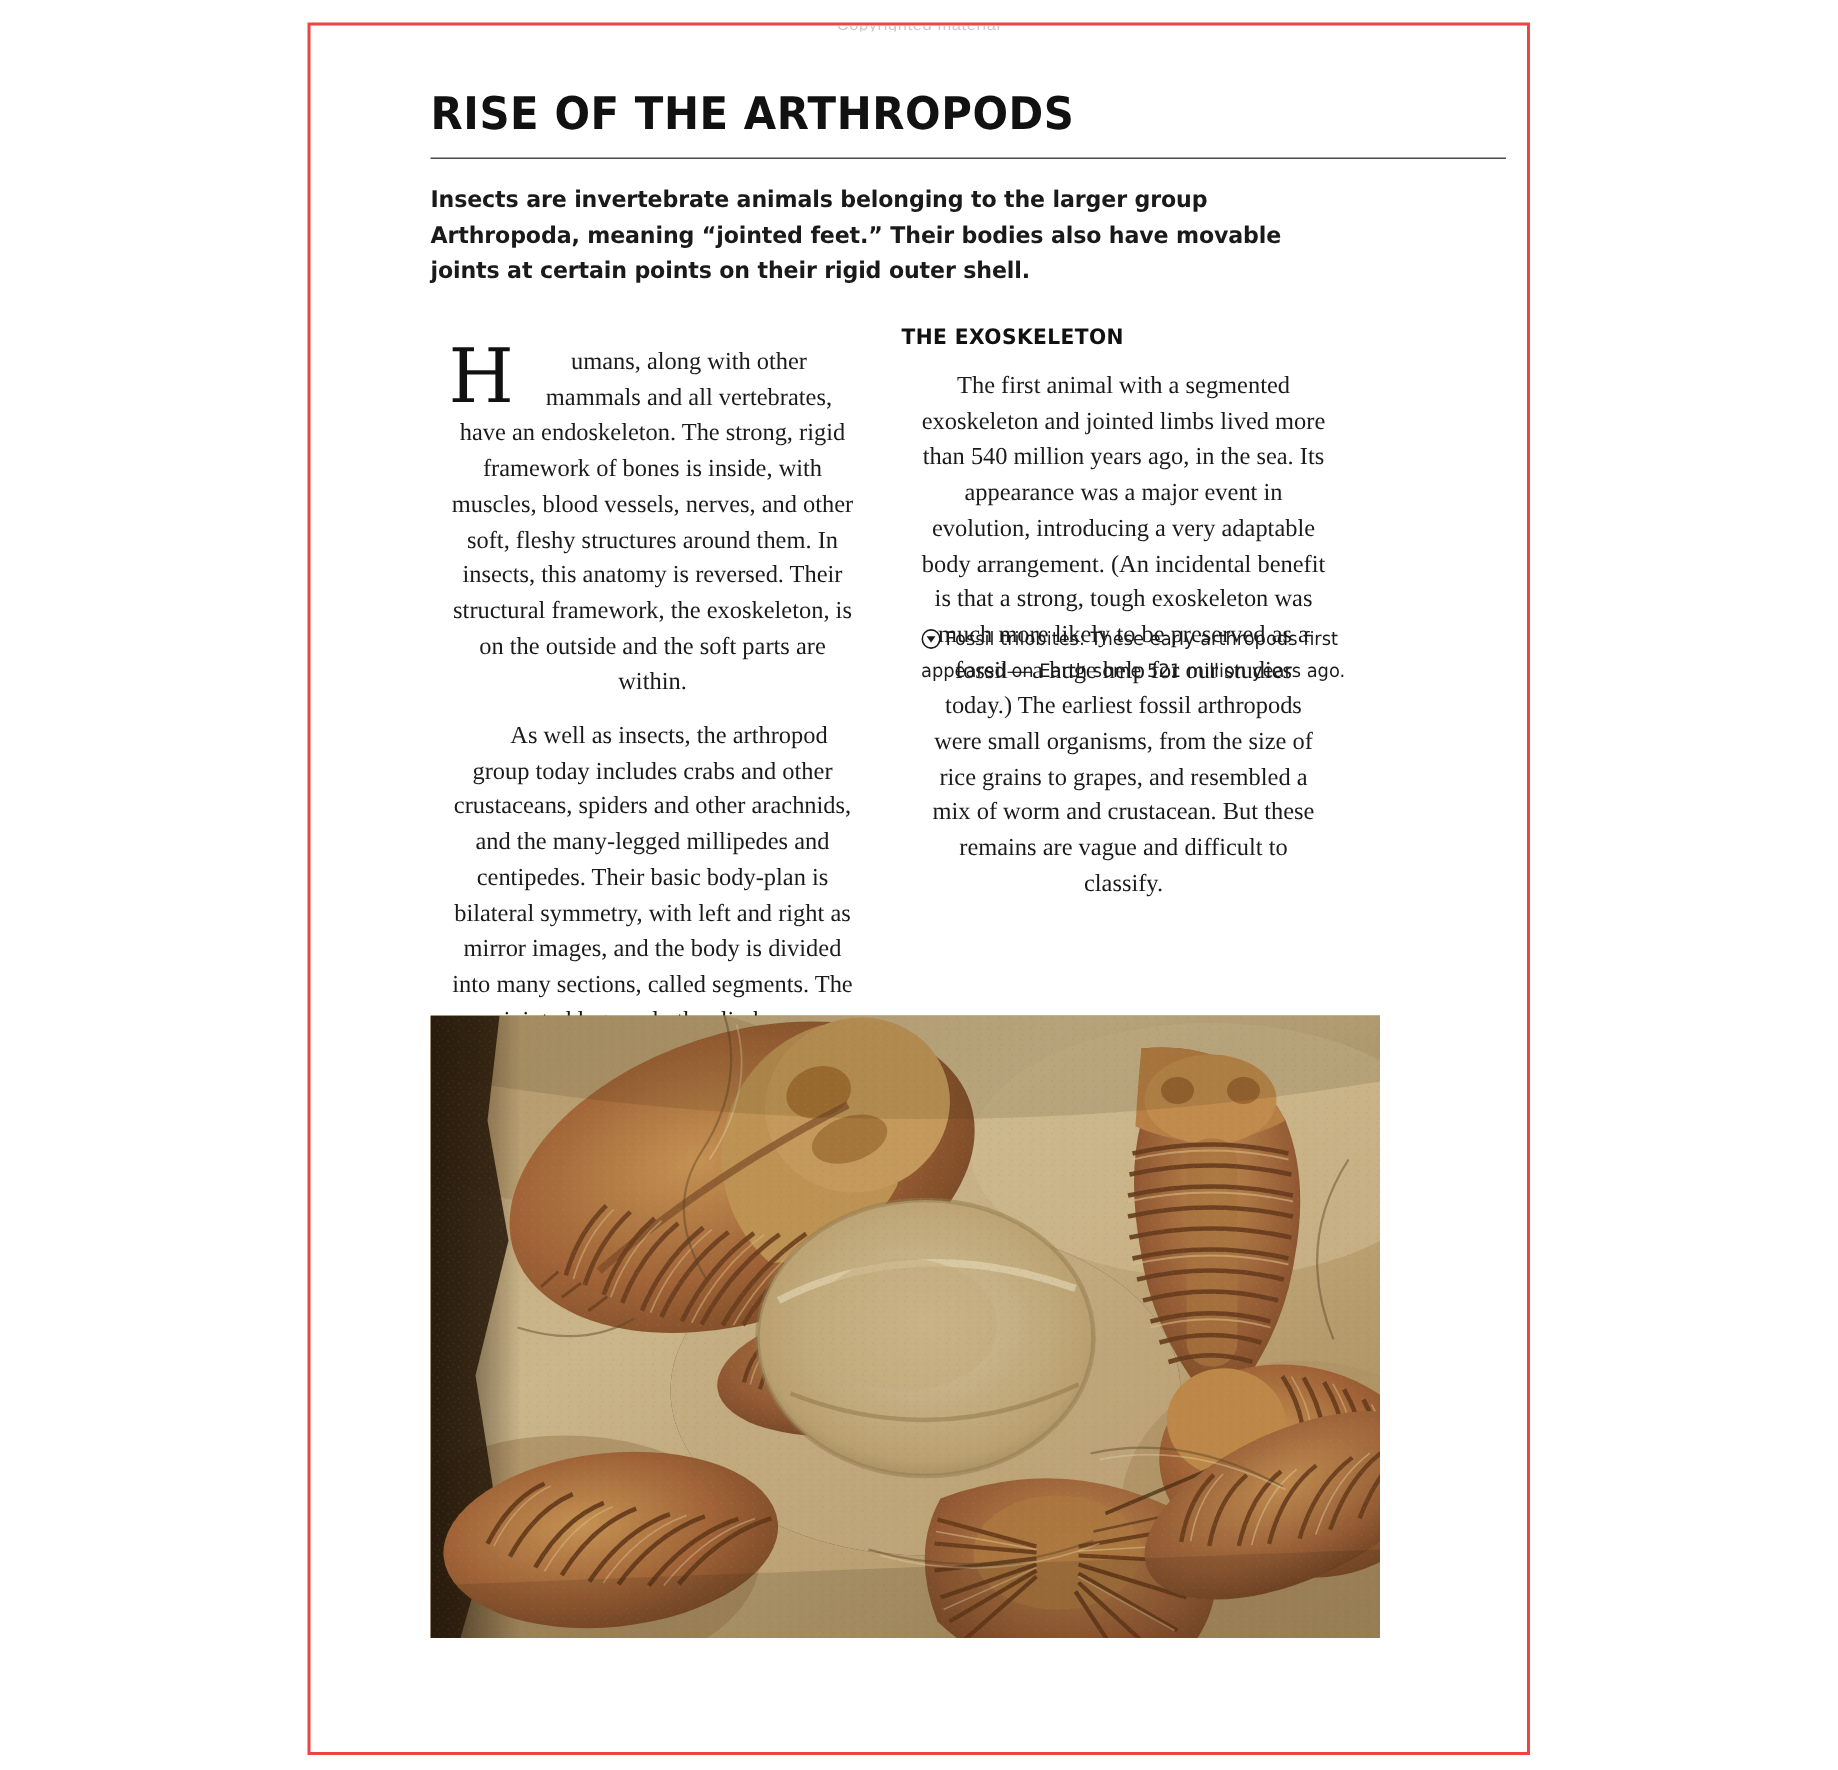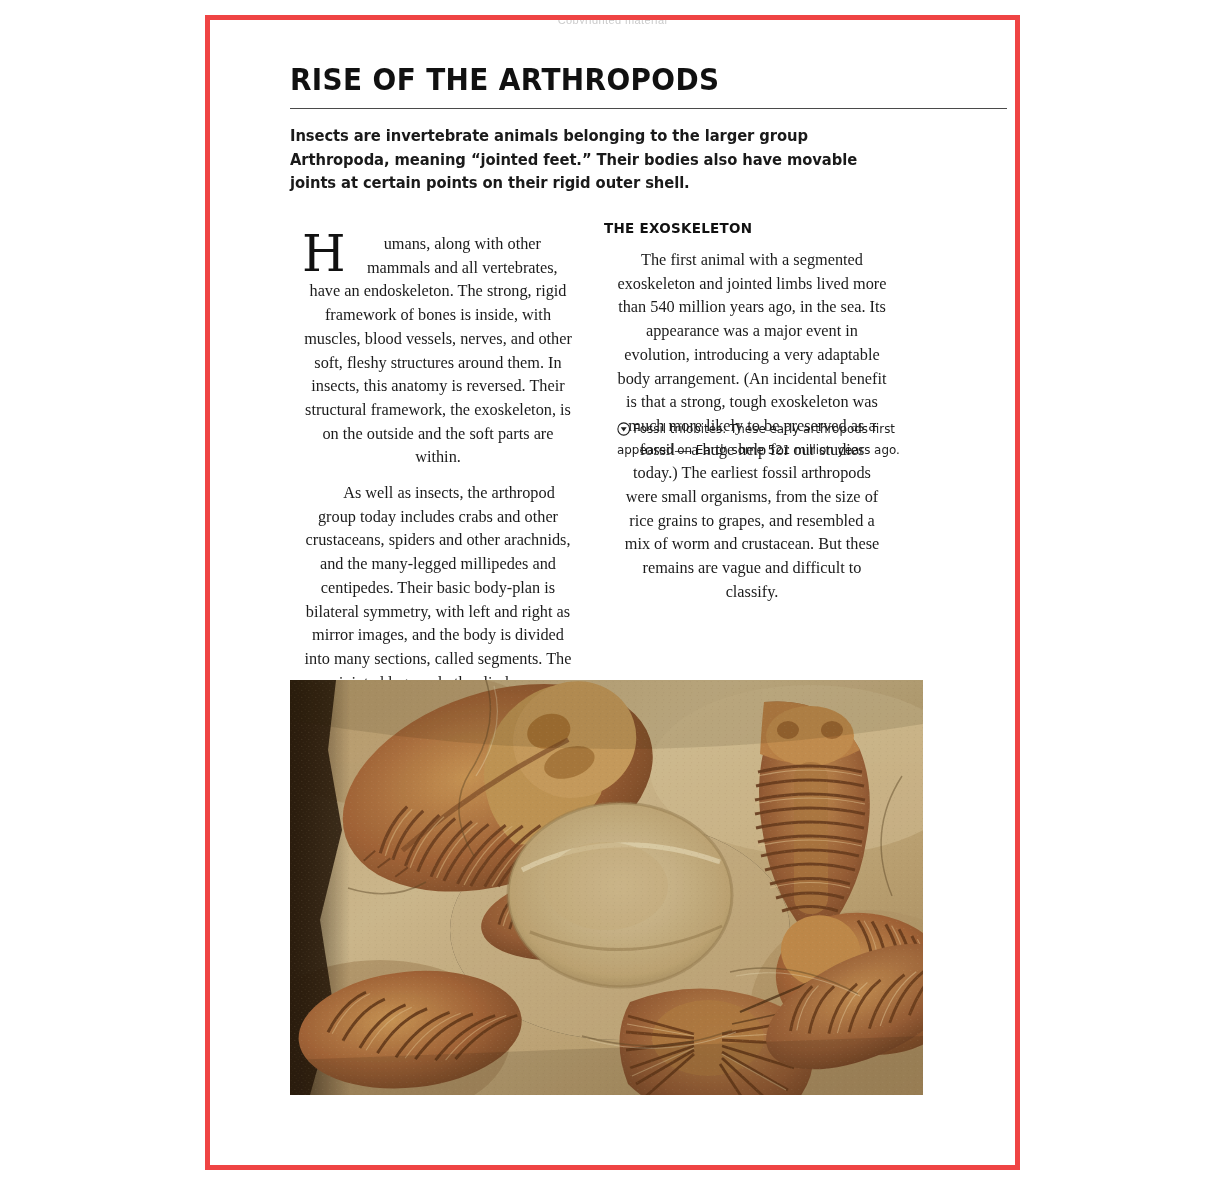--- a/index.html
+++ b/index.html
@@ -17,21 +17,21 @@
   }
 
   
   #page-sheet {
     position: absolute;
     left: 205px;
     top: 15px;
     width: 815px;
     height: 1155px;
     background: #ffffff;
-    border: 5px solid #ef4444;
+    border: 2px solid #ef4444;
     box-sizing: border-box;
     overflow: hidden;
   }
 
   
   .running-head {
     position: absolute;
     left: 0;
     top: -6px;
     width: 100%;

